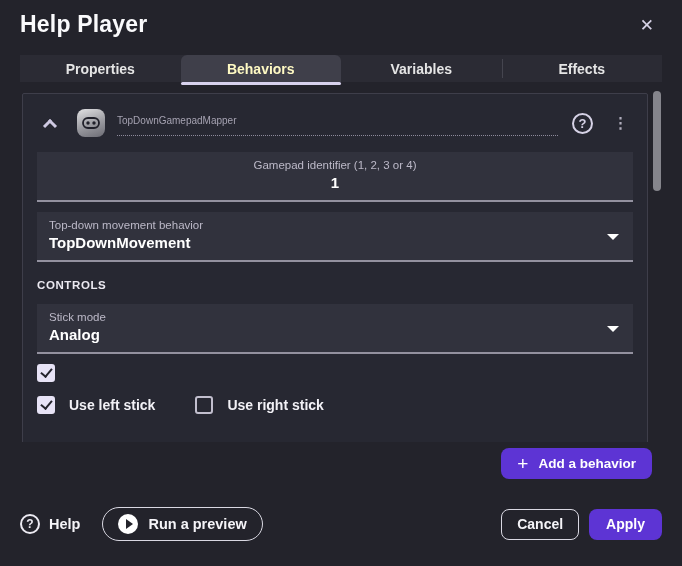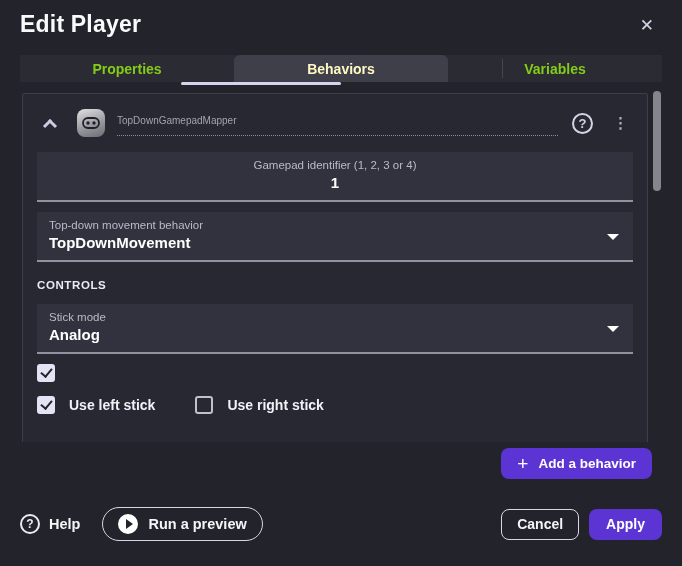--- a/index.html
+++ b/index.html
@@ -11,21 +11,21 @@
     position: relative;
   }
 
   
   .header { display: flex; justify-content: space-between; align-items: flex-start; padding: 11px 20px 0 20px; }
   .title { font-size: 23px; font-weight: bold; color: #fafafc; letter-spacing: 0.2px; }
   .close-btn { color: #d6d2e6; font-size: 17px; padding: 4px 8px; margin-top: 2px; cursor: pointer; line-height: 1; }
 
   
   .tabbar { position: relative; margin: 17px 20px 0; height: 27px; display: flex; background: #2b2b34; }
-  .tab { flex: 1; display: flex; align-items: center; justify-content: center; font-size: 14px; font-weight: bold; color: #84cc16; cursor: pointer; }
+  .tab { flex: 1; display: flex; align-items: center; justify-content: center; font-size: 14px; font-weight: bold; color: #e5e5e5; cursor: pointer; }
   .tab.active { background: #3f3f4a; color: #fef9c3; border-radius: 6px 6px 0 0; }
   .tab-underline { position: absolute; left: 25%; width: 25%; bottom: -3px; height: 3px; background: #d8d2ee; border-radius: 2px; }
   .tab-divider { position: absolute; left: 75%; top: 4px; bottom: 4px; width: 1px; background: #45454f; }
 
   
   .scrollarea { position: relative; margin: 8px 20px 0; height: 352px; overflow: hidden; }
   .card { position: absolute; left: 2px; right: 14px; top: 3px; height: 480px; background: #272832; border: 1px solid #3e3e4a; border-radius: 2px; }
 
   .card-header { display: flex; align-items: center; padding: 15px 14px 0 14px; }
   .chevron-up { width: 10px; height: 10px; border-left: 3px solid #cfc9e2; border-top: 3px solid #cfc9e2; transform: rotate(45deg); margin: 6px 10px 0 8px; flex: none; }
@@ -67,28 +67,29 @@
   .play-circle { width: 20px; height: 20px; border-radius: 50%; background: #ffffff; display: flex; align-items: center; justify-content: center; }
   .play-triangle { width: 0; height: 0; border-top: 5px solid transparent; border-bottom: 5px solid transparent; border-left: 7px solid #23232b; margin-left: 2px; }
   .spacer { flex: 1; }
   .btn-cancel { border: 1.5px solid #d9d8e2; border-radius: 8px; height: 31px; padding: 0 15px; background: transparent; color: #f5f4f8; font-weight: bold; font-size: 14px; font-family: inherit; margin-right: 10px; cursor: pointer; }
   .btn-apply { border: none; border-radius: 8px; height: 31px; padding: 0 17px; background: #5d34d4; color: #ffffff; font-weight: bold; font-size: 14px; font-family: inherit; cursor: pointer; }
 </style>
 </head>
 <body>
 
 <div class="header">
-  <div class="title">Edit Player</div>
+  <div class="title">Help Player</div>
   <div class="close-btn">✕</div>
 </div>
 
 <div class="tabbar">
   <div class="tab">Properties</div>
   <div class="tab active">Behaviors</div>
   <div class="tab">Variables</div>
+  <div class="tab">Effects</div>
   <div class="tab-divider"></div>
   <div class="tab-underline"></div>
 </div>
 
 <div class="scrollarea">
   <div class="card">
 
     <div class="card-header">
       <div class="chevron-up"></div>
       <div class="gamepad-badge">

